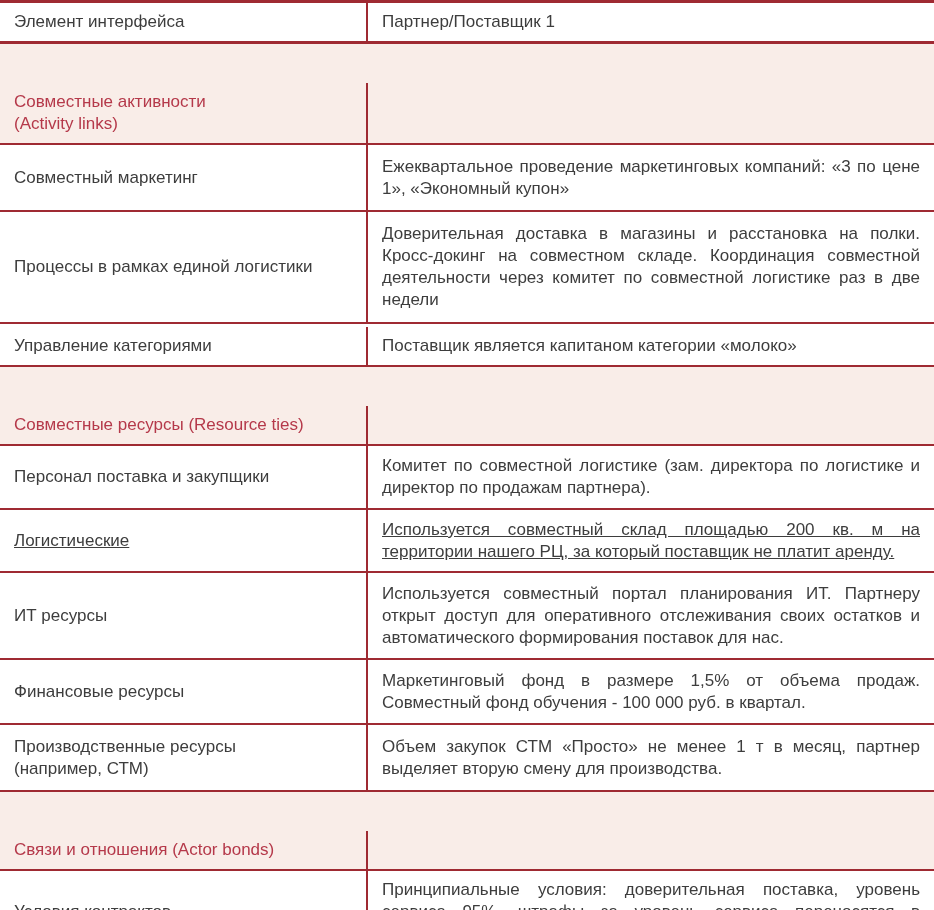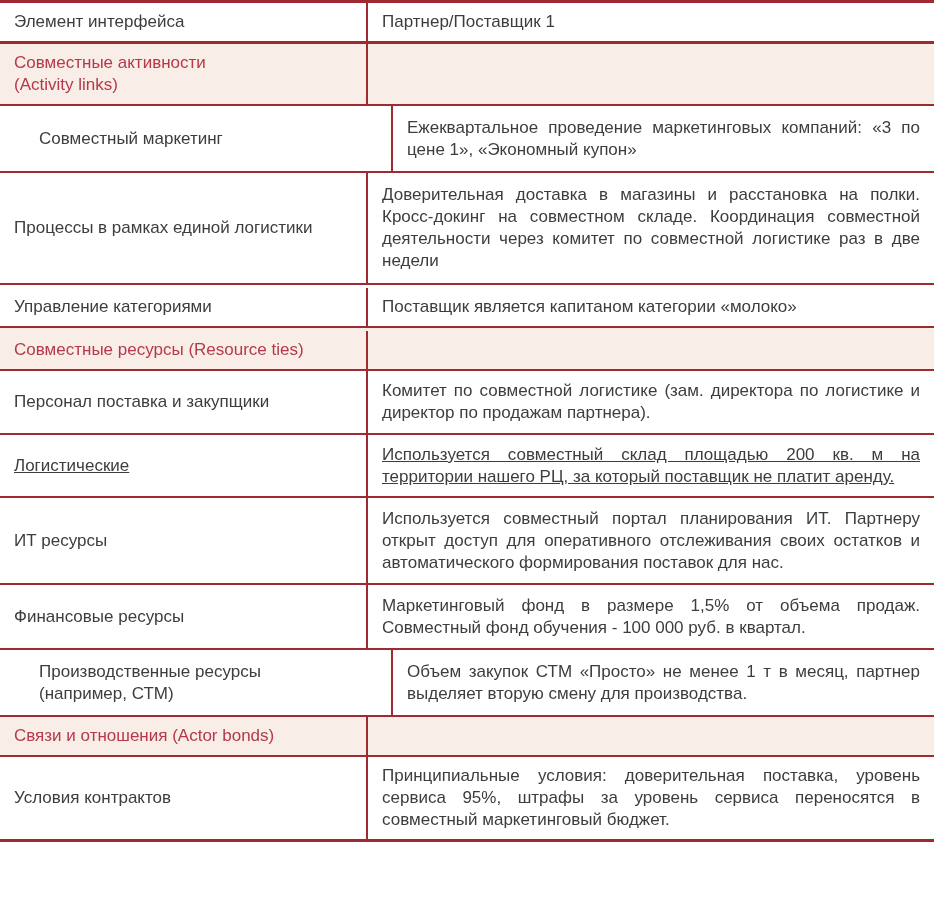--- a/index.html
+++ b/index.html
@@ -39,23 +39,23 @@
   }
   .cell-r{
     flex:1 1 auto;
     display:flex;
     align-items:center;
     padding:8px 14px;
   }
   .cell-l .txt{white-space:pre-line;}
   .cell-r .txt{text-align:justify;hyphens:auto;-webkit-hyphens:auto;width:100%;}
   .sec{background:var(--pink);}
-  .sec .cell-l{color:var(--sred);}
+  .sec .cell-l{color:var(--sred);margin-top:39px;}
   
-  .mh59{min-height:59px;}  .mh67{min-height:67px;padding-left:25px;}  .mh112{min-height:112px;}
+  .mh59{min-height:59px;}  .mh67{min-height:67px;}  .mh112{min-height:112px;}
   .mh68{min-height:68px;}  .mh43{min-height:43px;align-items:flex-end;}  .mh64{min-height:64px;}
   .mh63{min-height:63px;text-decoration:underline;}  .mh87{min-height:87px;}  .mh65{min-height:65px;}
   .mh40{min-height:40px;}  .mh81{min-height:81px;}
 </style>
 </head>
 <body>
 
 <div class="tbl">
 
   <div class="hdr">

